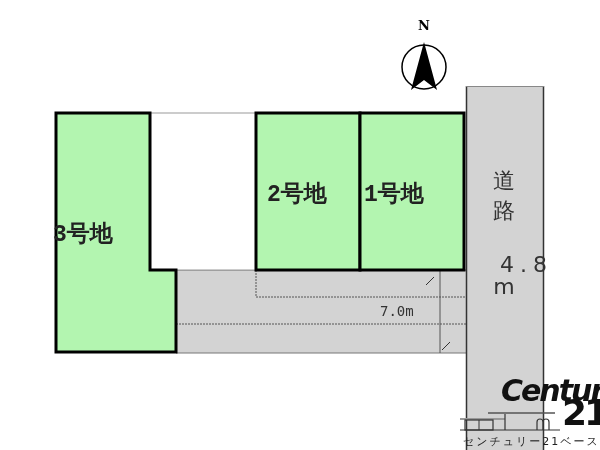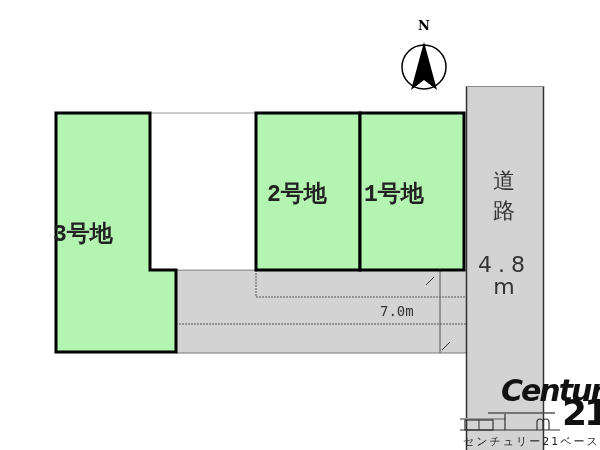--- a/index.html
+++ b/index.html
@@ -57,20 +57,20 @@
 </svg>
 
 <div class="abs" style="left:418px;top:18px;font-family:'DejaVu Serif',serif;font-weight:bold;font-size:13px;color:#000;">N</div>
 
 <div class="lot-label" style="left:53px;top:218px;">3号地</div>
 <div class="lot-label" style="left:267px;top:178px;">2号地</div>
 <div class="lot-label" style="left:364px;top:178px;">1号地</div>
 
 <div class="road-text" style="left:486px;top:166px;width:36px;">道</div>
 <div class="road-text" style="left:486px;top:196px;width:36px;">路</div>
-<div class="road-text" style="left:478px;top:252px;width:52px;letter-spacing:6px;text-align:center;">4.8</div>
+<div class="road-text" style="left:500px;top:252px;width:52px;letter-spacing:6px;text-align:center;">4.8</div>
 <div class="road-text" style="left:486px;top:274px;width:36px;">m</div>
 
 <div class="dim" style="left:380px;top:303px;">7.0m</div>
 
 <div class="logo-word" style="left:458px;top:373px;font-size:30px;letter-spacing:-2px;font-style:italic;margin-left:43px;">Century</div>
 <div class="logo-word" style="left:562px;top:392px;font-size:36px;letter-spacing:-3px;">21</div>
 <div class="logo-sub" style="left:463px;top:434px;">センチュリー21ベース</div>
 
 </body></html>

